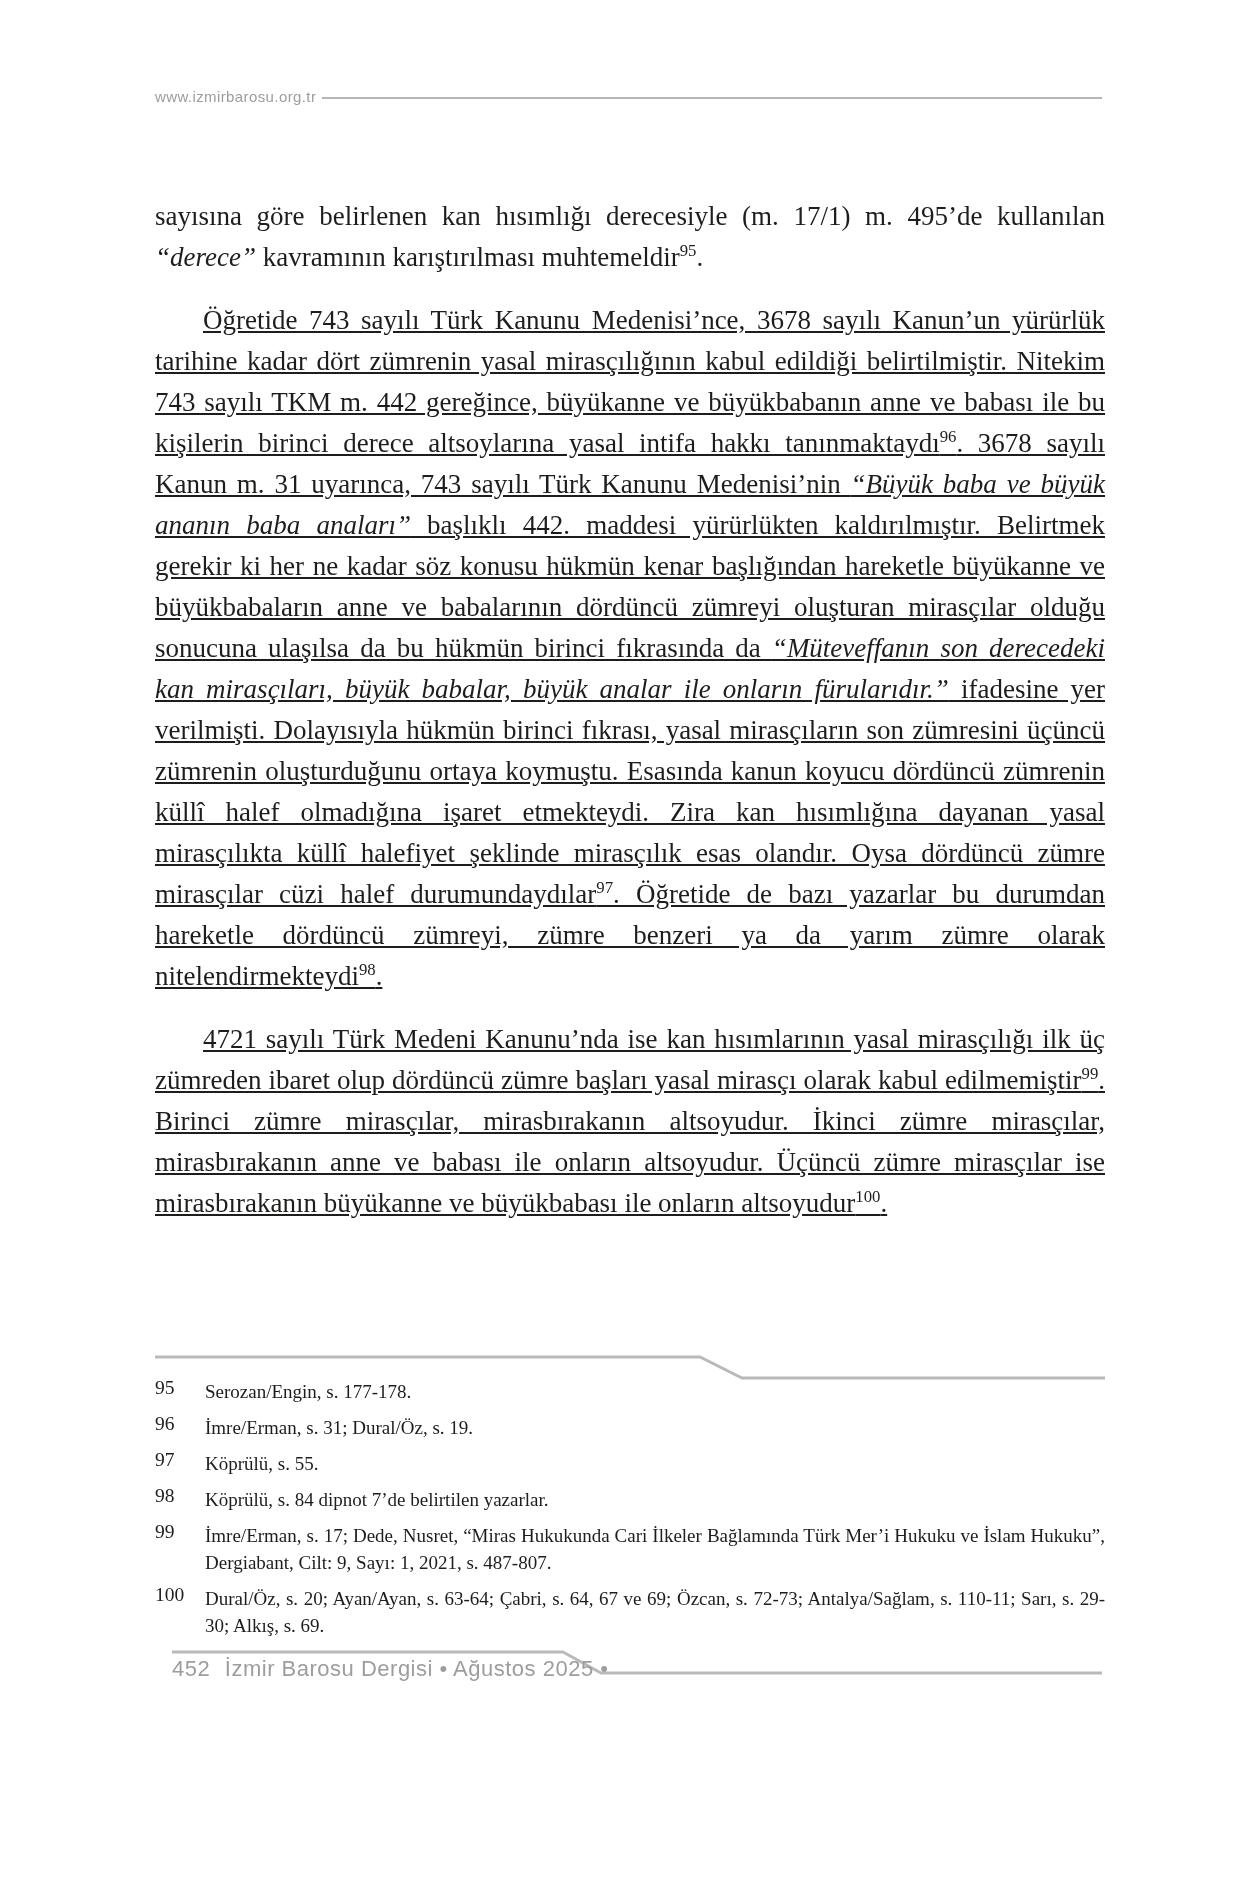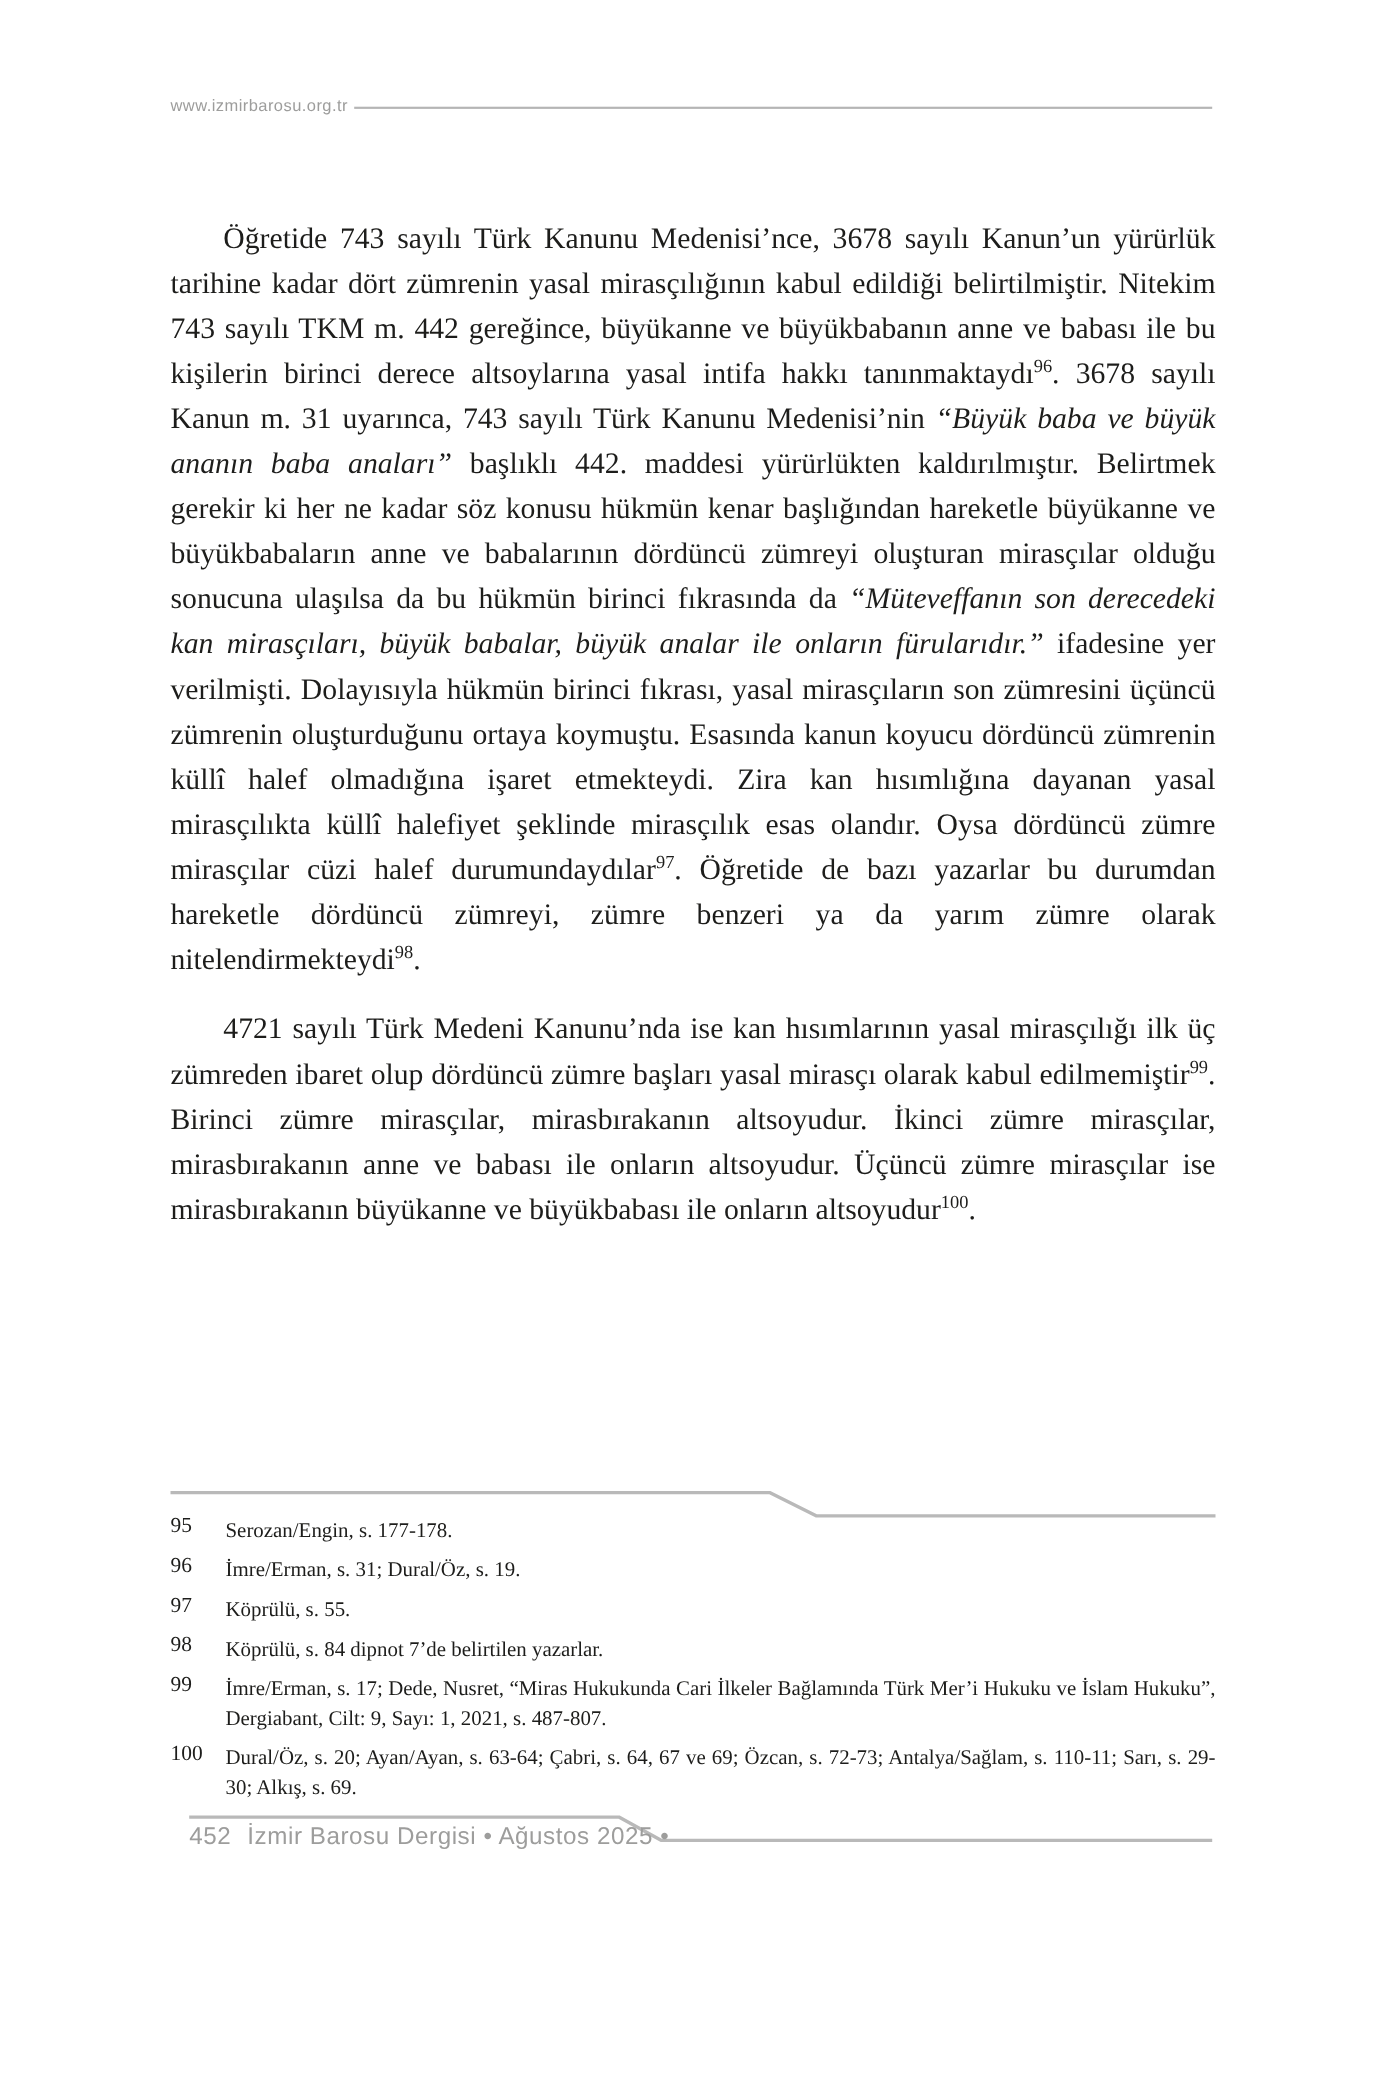--- a/index.html
+++ b/index.html
@@ -27,21 +27,21 @@
   
   .main {
     position: absolute; top: 196px; left: 155px; width: 950px;
   }
   .para {
     font-size: 27px; line-height: 41px;
     text-align: justify;
     hyphens: auto; -webkit-hyphens: auto;
     margin: 0 0 22px 0;
   }
-  .para.indent { text-indent: 48px; }
+  .para.indent { text-indent: 48px; text-decoration: underline; }
   .it { font-style: italic; }
   sup.fnref {
     font-size: 62%; line-height: 0; vertical-align: super;
   }
 
   
   .sep-svg { position: absolute; left: 0; display: block; }
 
   
   .footnotes {
@@ -71,20 +71,21 @@
 </style>
 </head>
 <body>
 
 <div class="header">
   <span class="header-url">www.izmirbarosu.org.tr</span>
   <div class="header-rule"></div>
 </div>
 
 <div class="main">
+  <p class="para"><span>sayısına göre belirlenen kan hısımlığı derecesiyle (m. 17/1) m. 495’de kullanılan </span><span class="it">“derece”</span><span> kavramının karıştırılması muhtemeldir</span><sup class="fnref">95</sup><span>.</span></p>
   <p class="para indent"><span>Öğretide 743 sayılı Türk Kanunu Medenisi’nce, 3678 sayılı Kanun’un yürürlük tarihine kadar dört zümrenin yasal mirasçılığının kabul edildiği belirtilmiştir. Nitekim 743 sayılı TKM m. 442 gereğince, büyükanne ve büyükbabanın anne ve babası ile bu kişilerin birinci derece altsoylarına yasal intifa hakkı tanınmaktaydı</span><sup class="fnref">96</sup><span>. 3678 sayılı Kanun m. 31 uyarınca, 743 sayılı Türk Kanunu Medenisi’nin </span><span class="it">“Büyük baba ve büyük ananın baba anaları”</span><span> başlıklı 442. maddesi yürürlükten kaldırılmıştır. Belirtmek gerekir ki her ne kadar söz konusu hükmün kenar başlığından hareketle büyükanne ve büyükbabaların anne ve babalarının dördüncü zümreyi oluşturan mirasçılar olduğu sonucuna ulaşılsa da bu hükmün birinci fıkrasında da </span><span class="it">“Müteveffanın son derecedeki kan mirasçıları, büyük babalar, büyük analar ile onların fürularıdır.”</span><span> ifadesine yer verilmişti. Dolayısıyla hükmün birinci fıkrası, yasal mirasçıların son zümresini üçüncü zümrenin oluşturduğunu ortaya koymuştu. Esasında kanun koyucu dördüncü zümrenin küllî halef olmadığına işaret etmekteydi. Zira kan hısımlığına dayanan yasal mirasçılıkta küllî halefiyet şeklinde mirasçılık esas olandır. Oysa dördüncü zümre mirasçılar cüzi halef durumundaydılar</span><sup class="fnref">97</sup><span>. Öğretide de bazı yazarlar bu durumdan hareketle dördüncü zümreyi, zümre benzeri ya da yarım zümre olarak nitelendirmekteydi</span><sup class="fnref">98</sup><span>.</span></p>
   <p class="para indent"><span>4721 sayılı Türk Medeni Kanunu’nda ise kan hısımlarının yasal mirasçılığı ilk üç zümreden ibaret olup dördüncü zümre başları yasal mirasçı olarak kabul edilmemiştir</span><sup class="fnref">99</sup><span>. Birinci zümre mirasçılar, mirasbırakanın altsoyudur. İkinci zümre mirasçılar, mirasbırakanın anne ve babası ile onların altsoyudur. Üçüncü zümre mirasçılar ise mirasbırakanın büyükanne ve büyükbabası ile onların altsoyudur</span><sup class="fnref">100</sup><span>.</span></p>
 </div>
 
 <svg class="sep-svg" style="top:1353px;" width="1260" height="32" viewBox="0 0 1260 32">
   <polyline points="155,4 700,4 742,25 1105,25" fill="none" stroke="#b9b9b9" stroke-width="3"></polyline>
 </svg>
 
 <div class="footnotes">
 

